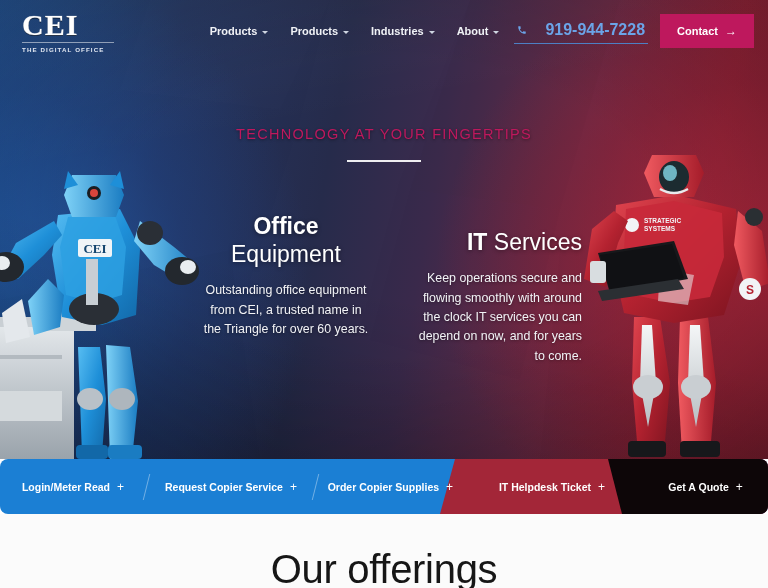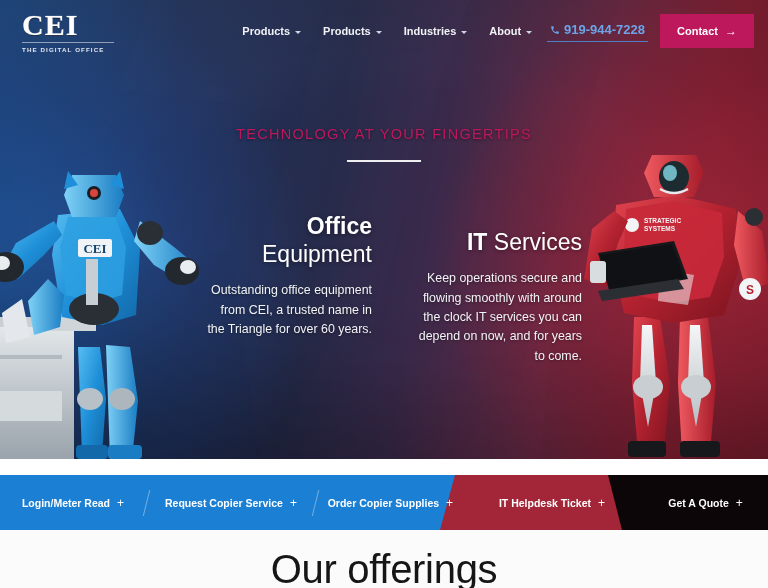--- a/index.html
+++ b/index.html
@@ -57,22 +57,22 @@
   .nav-item{
     display:flex; align-items:center; gap:5px;
     color:#f0f2f6; font-size:11px; font-weight:600;
     padding:6px 11px; cursor:pointer; white-space:nowrap;
   }
   .caret{
     width:0;height:0;border-left:3.2px solid transparent;border-right:3.2px solid transparent;
     border-top:3.8px solid #cfd6e2; display:inline-block; margin-top:2px;
   }
   .phone{
-    display:flex; align-items:center; gap:4px; margin:0 6px 0 4px;
-    color:#6ba4e8; font-size:13px; font-weight:600;
+    display:flex; align-items:center; gap:18px; margin:0 6px 0 4px;
+    color:#6ba4e8; font-size:16px; font-weight:600;
     border-bottom:1.5px solid #4d7fc4; padding:2px 3px 4px;
     cursor:pointer; white-space:nowrap;
   }
   .phone svg{ width:10px; height:10px; fill:#6ba4e8; }
   .contact-btn{
     background:#be185d; color:#fff; font-size:11px; font-weight:600;
     padding:11px 17px; border:none; cursor:pointer; margin-left:6px;
     display:flex; align-items:center; gap:7px; white-space:nowrap;
   }
   .contact-btn .arr{ font-size:12px; line-height:1; }
@@ -87,41 +87,41 @@
   }
   .hero-rule{
     width:74px; height:2px; background:#ffffff; margin:18px auto 0;
     opacity:.92;
   }
   .cols{
     position:absolute; left:200px; top:212px; width:382px; z-index:30;
     display:flex; justify-content:space-between; gap:22px;
   }
   .col{ width:172px; }
-  .col-left{ text-align:right; }
+  .col-left{ text-align:center; }
   .col-right{ text-align:right;margin-top:16px; }
   .col h2{
     color:#ffffff; font-size:23px; line-height:1.22; font-weight:400;
     text-shadow:0 1px 4px rgba(0,0,0,.42); margin-bottom:13px;
   }
   .col h2 .b{ font-weight:700; }
   .col p{
     color:#f2f3f6; font-size:12.4px; line-height:1.57; font-weight:400;
     text-shadow:0 1px 3px rgba(0,0,0,.38);
   }
 
   
   .robot{ position:absolute; bottom:0; z-index:20; }
   .robot-blue{ left:-18px; bottom:0; width:230px; height:300px; }
   .robot-red{ right:-8px; bottom:0; width:200px; height:310px; }
 
   
   .actionbar{
-    position:absolute; left:0; top:475px; width:768px; height:55px;
-    z-index:45; overflow:hidden; background:#1b7fd4;
+    position:absolute; left:0; top:459px; width:768px; height:55px;
+    z-index:45; overflow:hidden; background:#1b7fd4;border-radius:8px;
   }
   .seg-red{
     position:absolute; top:0; left:0; width:768px; height:55px;
     background:#a32638;
     clip-path:polygon(455px 0, 768px 0, 768px 55px, 440px 55px);
   }
   .seg-black{
     position:absolute; top:0; left:0; width:768px; height:55px;
     background:#0d0608;
     clip-path:polygon(608px 0, 768px 0, 768px 55px, 622px 55px);

